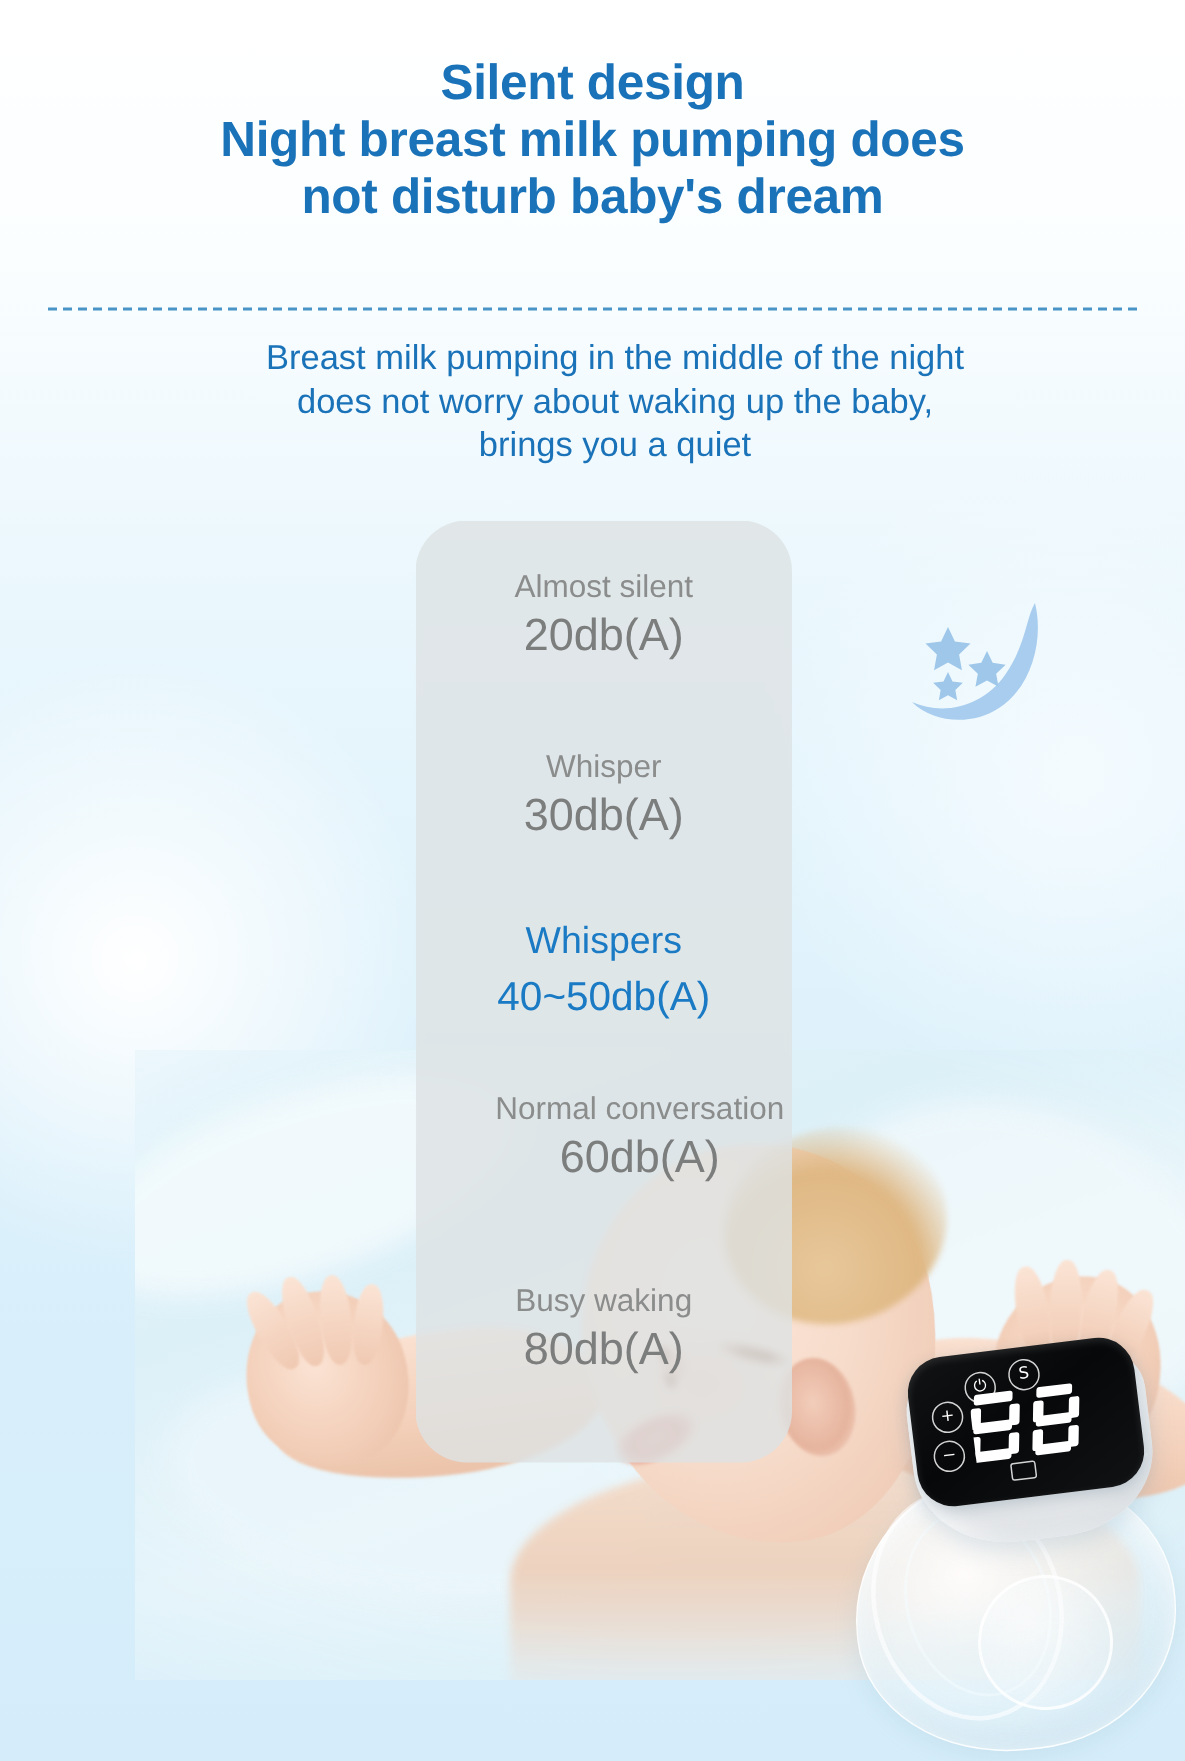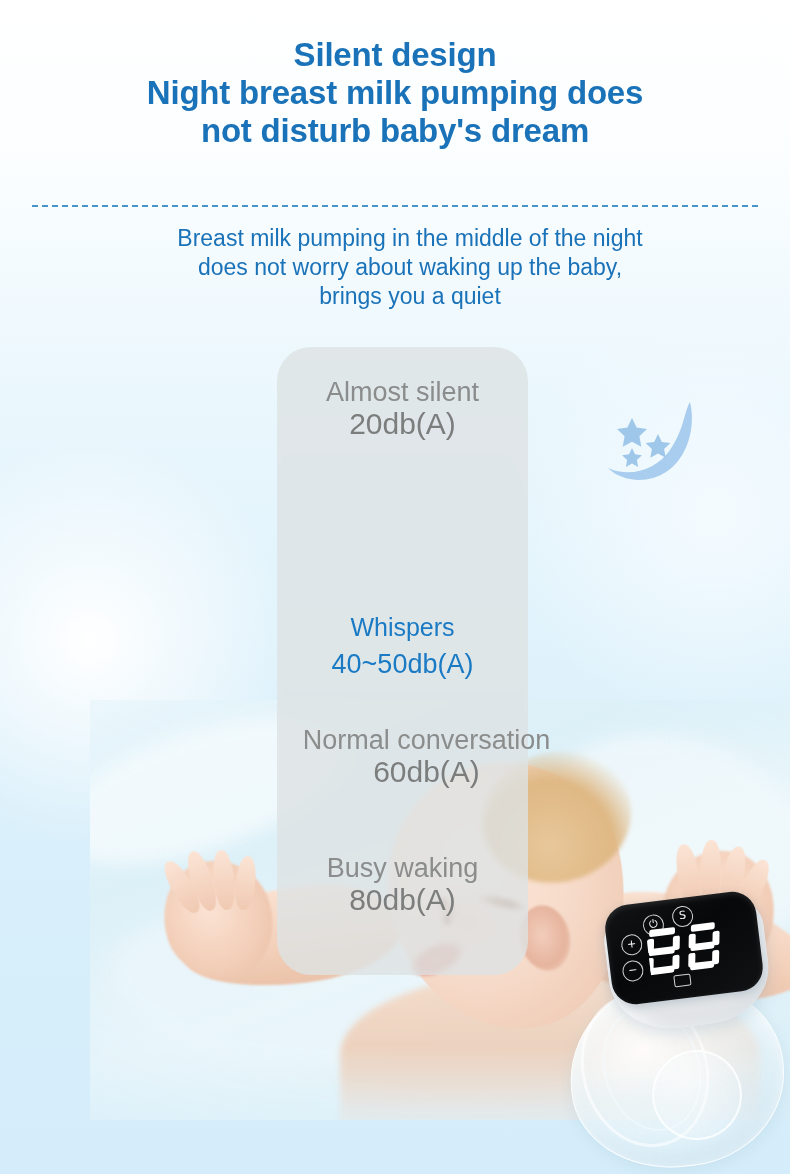--- a/index.html
+++ b/index.html
@@ -130,21 +130,21 @@
   
   .db-panel{
     position:absolute;left:277px;top:347px;width:251px;height:628px;
     background:rgba(221,226,228,0.80);
     border-radius:34px;
     backdrop-filter:blur(2px);
   }
   .db-list{position:absolute;inset:0;}
   .db-item{position:absolute;left:0;width:251px;text-align:center;}
   .db-label{
-    font-size:27px;line-height:26px;color:#8b8c8c;font-weight:400;
+    font-size:21px;line-height:26px;color:#8b8c8c;font-weight:400;
     font-family:"Liberation Sans","DejaVu Sans",sans-serif;
   }
   .db-value{
     font-size:30px;line-height:38px;color:#7c7d7d;font-weight:400;
     font-family:"Liberation Sans","DejaVu Sans",sans-serif;
   }
   .db-item.highlight .db-label{color:#1a7ac4;font-size:25px;line-height:31px;}
   .db-item.highlight .db-value{color:#1a7ac4;font-size:27px;line-height:42px;}
 
   .row-0{top:32px;}
@@ -288,20 +288,22 @@
 
   <div class="db-panel">
     <div class="db-list">
 
       <div class="db-item row-0">
         <div class="db-label">Almost silent</div>
         <div class="db-value">20db(A)</div>
       </div>
 
       <div class="db-item row-1">
+        <div class="db-label">Whisper</div>
+        <div class="db-value">30db(A)</div>
       </div>
 
       <div class="db-item row-2 highlight">
         <div class="db-label">Whispers</div>
         <div class="db-value">40~50db(A)</div>
       </div>
 
       <div class="db-item row-3">
         <div class="db-label">Normal conversation</div>
         <div class="db-value">60db(A)</div>

